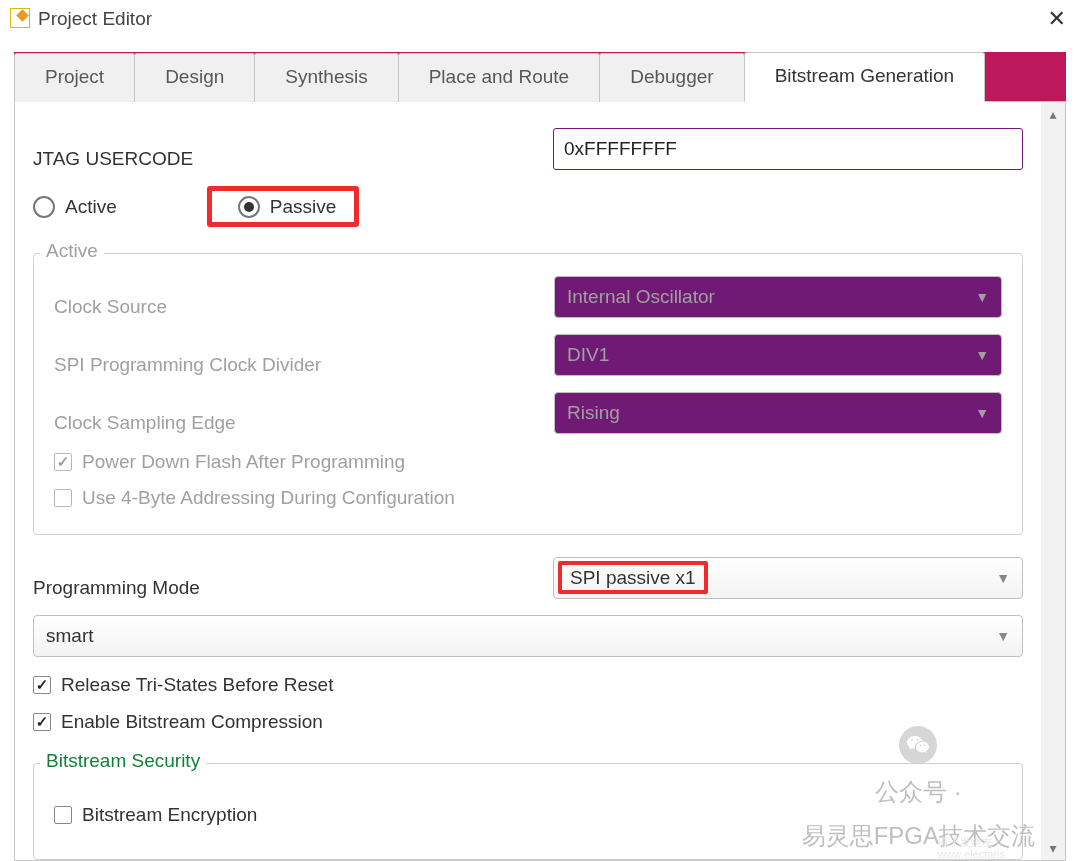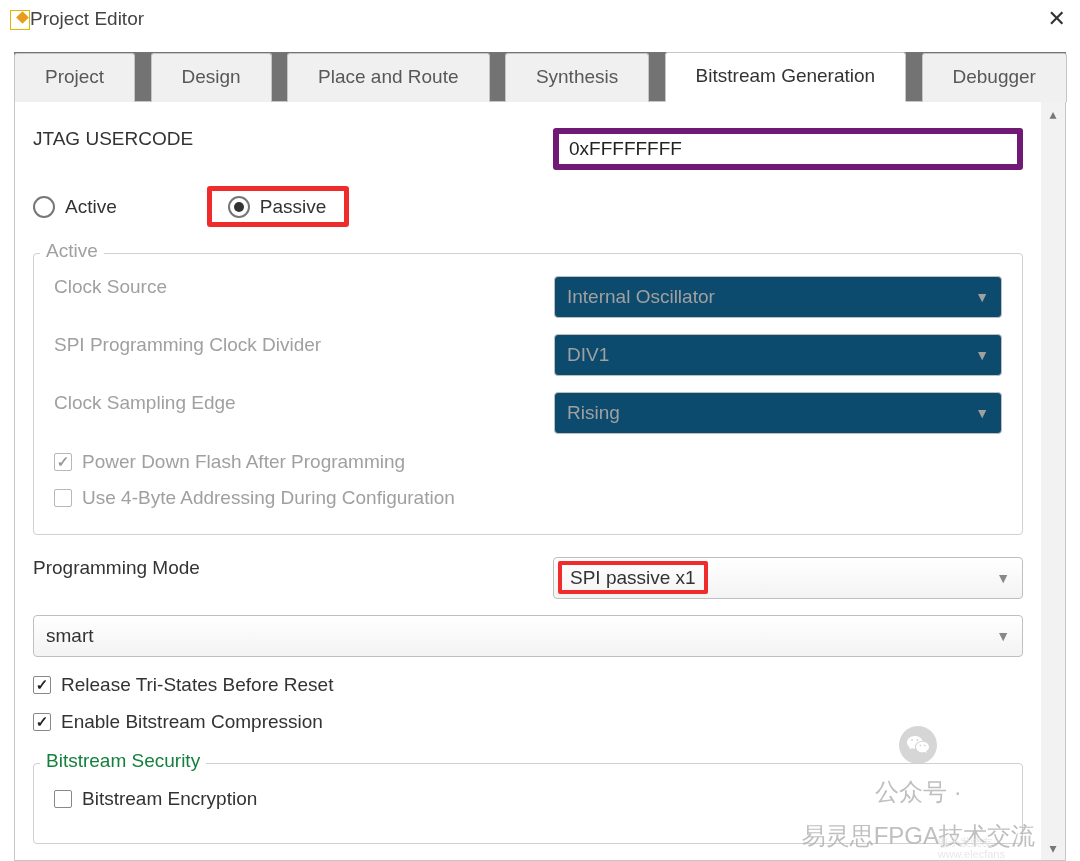--- a/index.html
+++ b/index.html
@@ -19,21 +19,22 @@
   .titlebar {
     display: flex;
     align-items: center;
     justify-content: space-between;
     height: 38px;
     padding: 0 14px 0 10px;
     background: #fff;
   }
   .titlebar-left {
     display: flex;
-    align-items: flex-end;
+    align-items: flex-start;
+    gap: 8px;
   }
   .app-icon {
     width: 20px; height: 20px;
     border: 1px solid #e0b700;
     background: #fff;
     position: relative;
   }
   .app-icon::before {
     content: "";
     position: absolute;
@@ -52,22 +53,21 @@
 
   
   .tabs-wrap {
     margin: 14px 14px 0 14px;
     position: relative;
   }
   .tabs {
     display: flex;
     align-items: flex-end;
     border-bottom: 1px solid #c6c6c6;
-    background: #737373;
-    justify-content: space-between;
+    background: #be185d;
   }
   .tab {
     padding: 12px 30px 14px 30px;
     border: 1px solid #c6c6c6;
     border-bottom: none;
     margin-right: -1px;
     margin-bottom: -1px;
     background: #f0f0f0;
     color: #585858;
     cursor: pointer;
@@ -108,35 +108,35 @@
     height: 24px;
     display:flex;align-items:center;justify-content:center;
     font-size:14px;color:#777;
     cursor:pointer;
   }
   .scrollbar .track { position:absolute; top:24px; bottom:24px; left:0; right:0; }
 
   
   .row {
     display: flex;
-    align-items: flex-start;
+    align-items: flex-end;
     margin-bottom: 16px;
   }
   .row .label {
     flex: 0 0 520px;
     color: #333;
   }
   .row .field { flex: 1; }
 
   input.textfield {
     width: 100%;
     height: 42px;
     padding: 4px 10px;
     font: inherit;
-    border: 6px solid #701a75;
+    border: 1px solid #701a75;
     border-radius: 3px;
     background: #fff;
     color: #222;
   }
 
   
   .radios {
     display: flex;
     gap: 100px;
     margin-top: 10px;
@@ -166,21 +166,21 @@
     display:inline-flex;align-items:center;justify-content:center;
     background:#fff;
   }
   .check-box.checked::after{
     content:"✓"; font-size:15px; font-weight:700; color:#222;
   }
 
   .highlight-red {
     border: 5px solid #ef2b2b;
     border-radius: 3px;
-    padding: 4px 18px 4px 16px;
+    padding: 4px 18px 4px 26px;
     margin-left: -10px;
   }
 
   
   .group {
     border: 1px solid #d0d0d0;
     border-radius: 4px;
     padding: 22px 20px 18px 20px;
     margin-bottom: 22px;
     position: relative;
@@ -203,21 +203,21 @@
     height: 42px;
     display:flex;align-items:center;justify-content:space-between;
     padding: 4px 12px;
     border: 1px solid #bfbfbf;
     border-radius: 4px;
     background: linear-gradient(#fefefe,#f1f1f1);
     cursor: pointer;
     position: relative;
   }
   .combo .combo-text { color:#333; }
-  .combo.disabled-combo { background:#0c4a6e; cursor:default; }
+  .combo.disabled-combo { background:#701a75; cursor:default; }
   .combo.disabled-combo .combo-text { color:#9a9a9a; }
   .combo .chev-icon { color:#888; font-size:14px; }
 
   .group .row .label { flex: 0 0 500px; }
 
   .combo.selectish {
     background: linear-gradient(#ffffff,#f3f3f3);
   }
   .combo .red-box {
     border: 4px solid #ef2b2b;
@@ -266,24 +266,24 @@
     <span class="app-icon"></span>
     <span class="titlebar-title">Project Editor</span>
   </div>
   <span class="close-btn">✕</span>
 </div>
 
 <div class="tabs-wrap">
   <div class="tabs">
     <div class="tab"><span>Project</span></div>
     <div class="tab"><span>Design</span></div>
+    <div class="tab"><span>Synthesis</span></div>
     <div class="tab"><span>Place and Route</span></div>
-    <div class="tab"><span>Synthesis</span></div>
+    <div class="tab"><span>Debugger</span></div>
     <div class="tab active"><span>Bitstream Generation</span></div>
-    <div class="tab"><span>Debugger</span></div>
   </div>
 </div>
 
 <div class="scroll-area">
   <div class="scrollbar">
     <div class="arrow">▴</div>
     <div class="track"></div>
     <div class="arrow" style="position:absolute;bottom:0;left:0;right:0">▾</div>
   </div>
 
@@ -385,21 +385,21 @@
     </div>
     <div class="check-line">
       <label class="check-wrap">
         <span class="check-box checked"></span>
         <span>Enable Bitstream Compression</span>
       </label>
     </div>
 
     <div class="group inner">
       <span class="group-title" style="color:#15803d">Bitstream Security</span>
-      <div class="check-line" style="margin:12px 0 0 0">
+      <div class="check-line" style="margin:28px 0 0 0">
         <label class="check-wrap">
           <span class="check-box"></span>
           <span>Bitstream Encryption</span>
         </label>
       </div>
     </div>
 
   </div>
 
   <div class="watermark">

